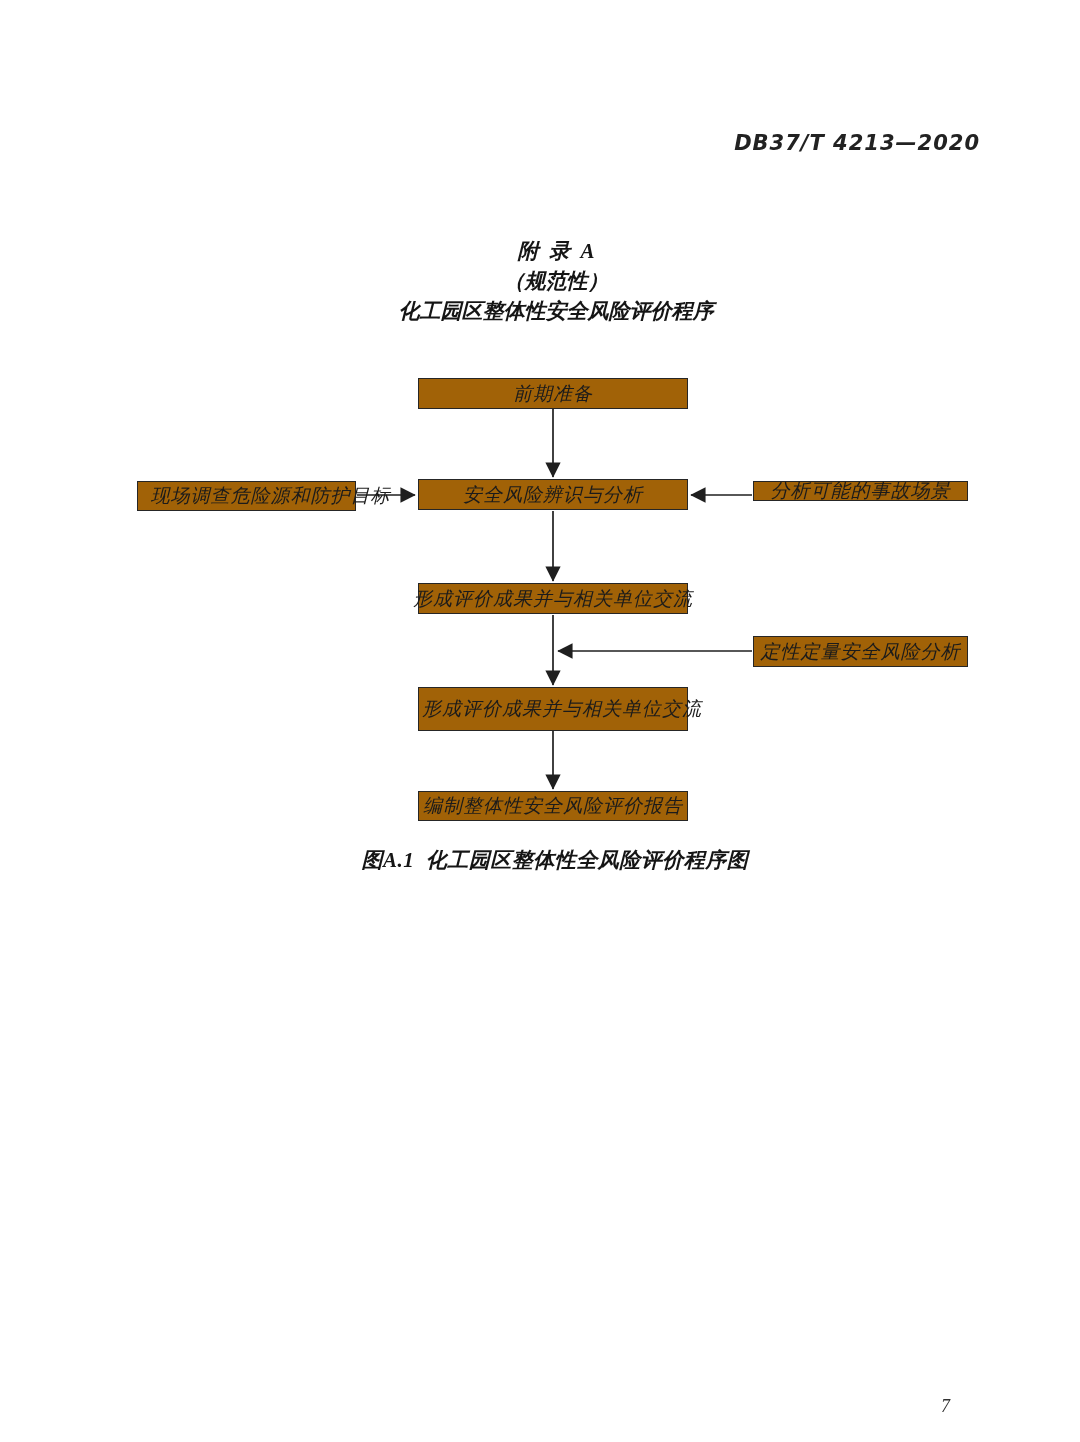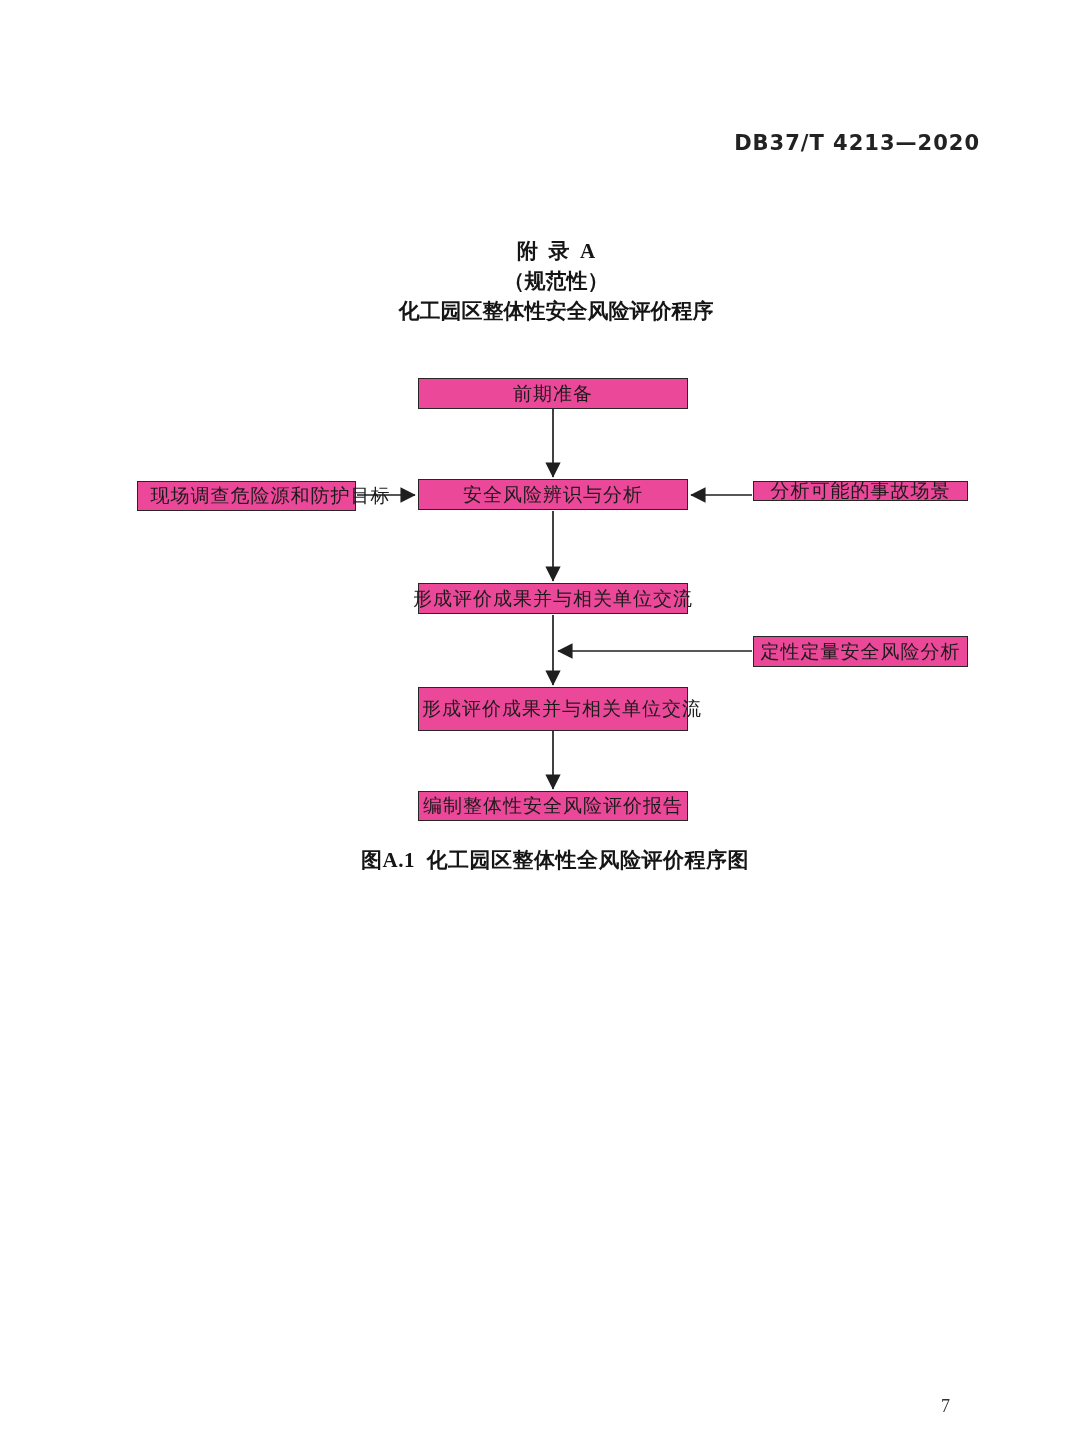--- a/index.html
+++ b/index.html
@@ -5,20 +5,21 @@
   * { margin: 0; padding: 0; box-sizing: border-box; }
   html, body { background: #e9e9e9; }
   .page {
     position: relative;
     width: 1080px;
     height: 1442px;
     background: #ffffff;
     overflow: hidden;
     font-family: "Liberation Serif", "DejaVu Serif", serif;
     color: #1c1c1c;
+    font-style: italic;
   }
   .doc-header {
     position: absolute;
     top: 131px;
     right: 100px;
     font-family: "DejaVu Sans", "Liberation Sans", sans-serif;
     font-weight: bold;
     font-size: 21px;
     letter-spacing: 1px;
     color: #222;
@@ -45,21 +46,21 @@
     font-size: 20px;
     letter-spacing: 0.5px;
     color: #202020;
     white-space: pre;
   }
   .flowchart { position: absolute; top: 0; left: 0; width: 1080px; height: 1442px; }
   .flowchart svg { position: absolute; top: 0; left: 0; }
   .fc-box {
     position: absolute;
     border: 1.6px solid #262626;
-    background: #ec4899;
+    background: #a16207;
     display: flex;
     align-items: center;
     justify-content: center;
     font-size: 19px;
     letter-spacing: 1px;
     color: #1b1b1b;
     white-space: pre;
   }
   .box-prep            { left: 418px; top: 378px; width: 270px; height: 31px; }
   .box-site-survey     { left: 137px; top: 481px; width: 219px; height: 30px; padding-left: 48px; }

